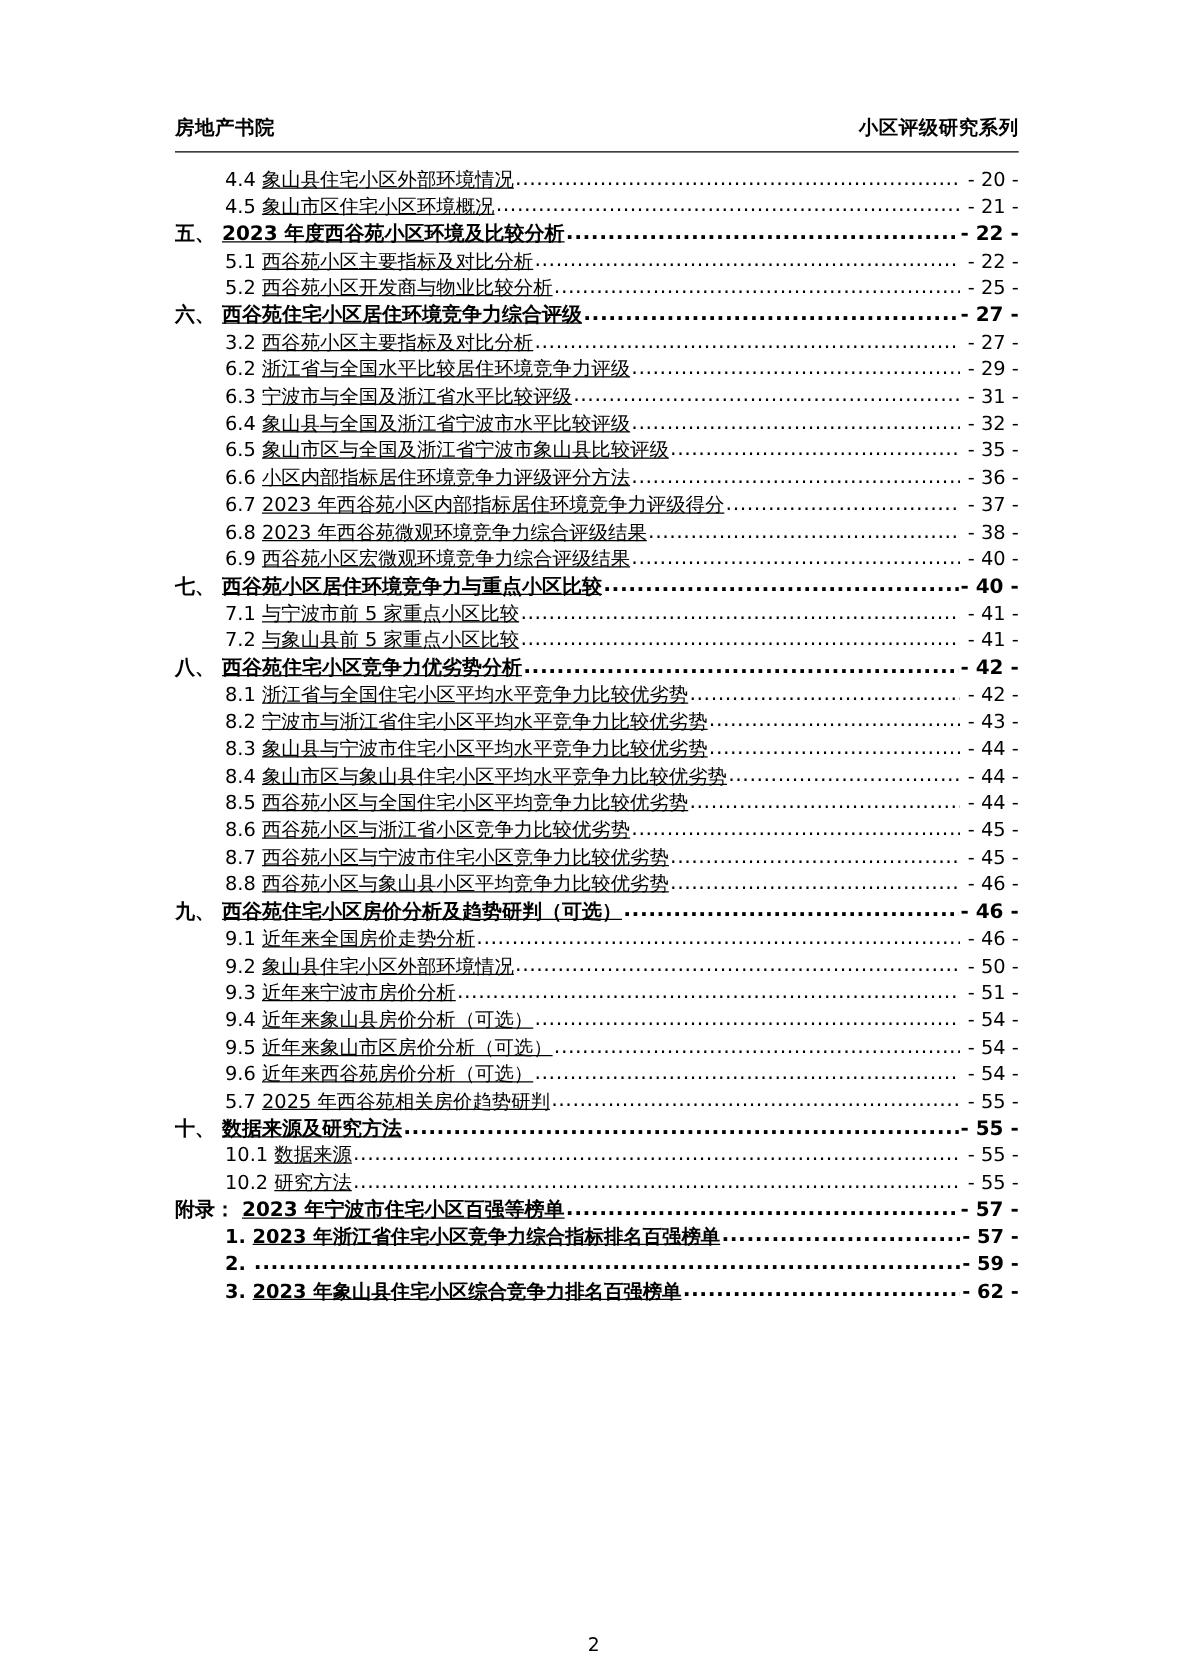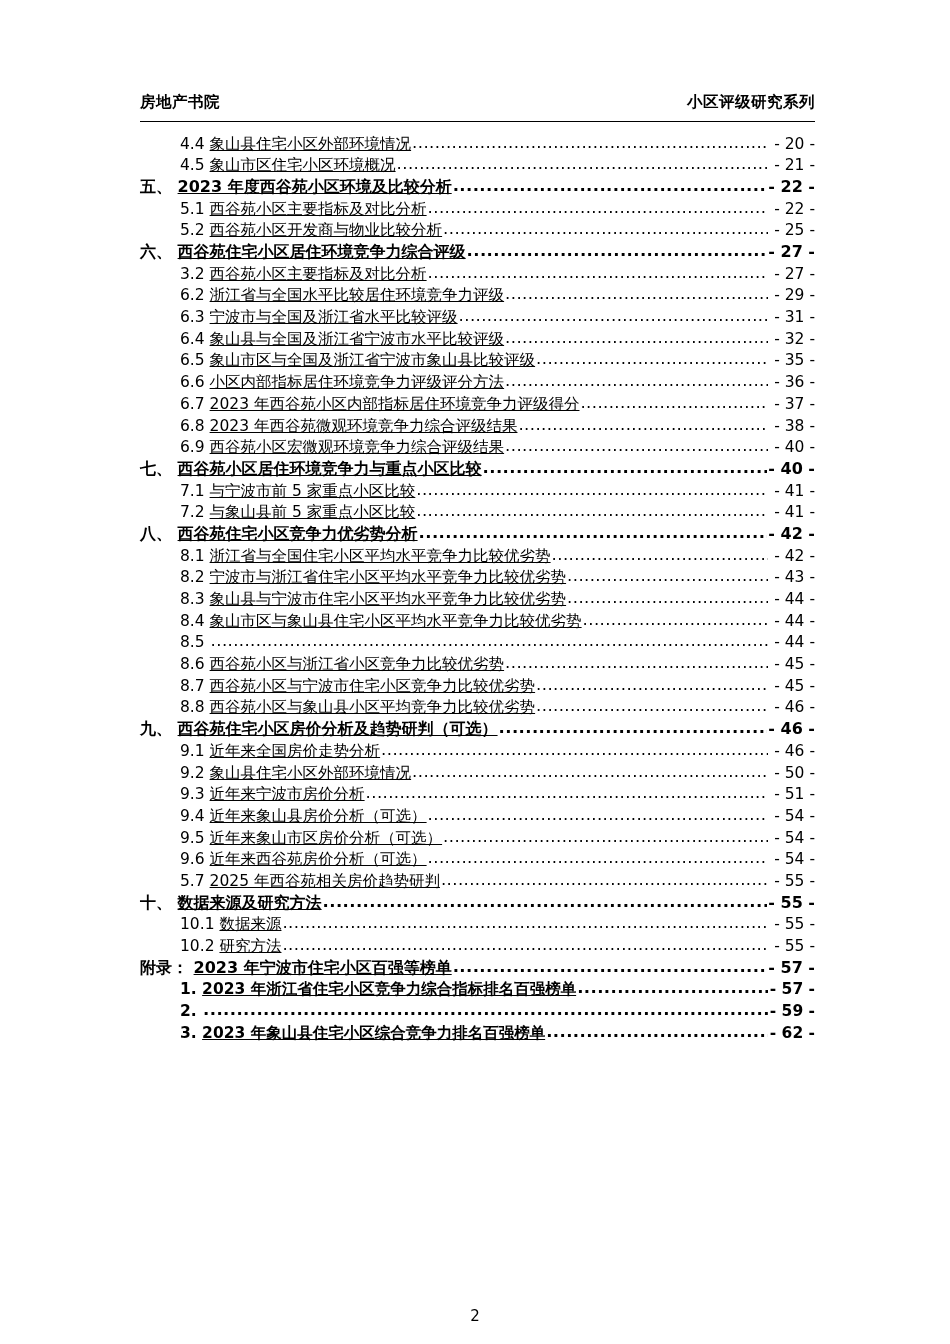--- a/index.html
+++ b/index.html
@@ -272,20 +272,21 @@
       <div class="toc-row lvl2">
         <span class="num">8.4</span>
         <span>&nbsp;</span>
         <span class="txt">象山市区与象山县住宅小区平均水平竞争力比较优劣势</span>
         <span class="dots">..................................................................................................................</span>
         <span class="pg">- 44 -</span>
       </div>
       <div class="toc-row lvl2">
         <span class="num">8.5</span>
         <span>&nbsp;</span>
+        <span class="txt">西谷苑小区与全国住宅小区平均竞争力比较优劣势</span>
         <span class="dots">..................................................................................................................</span>
         <span class="pg">- 44 -</span>
       </div>
       <div class="toc-row lvl2">
         <span class="num">8.6</span>
         <span>&nbsp;</span>
         <span class="txt">西谷苑小区与浙江省小区竞争力比较优劣势</span>
         <span class="dots">..................................................................................................................</span>
         <span class="pg">- 45 -</span>
       </div>

